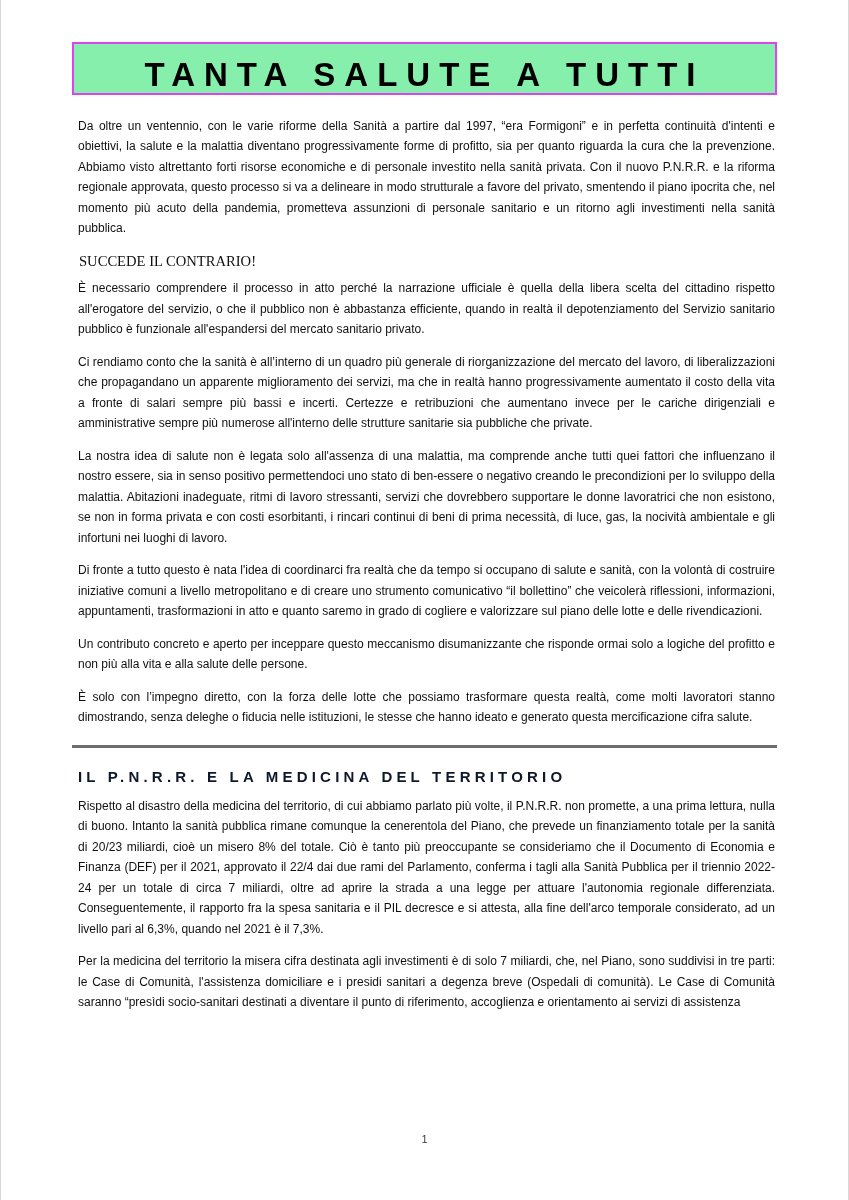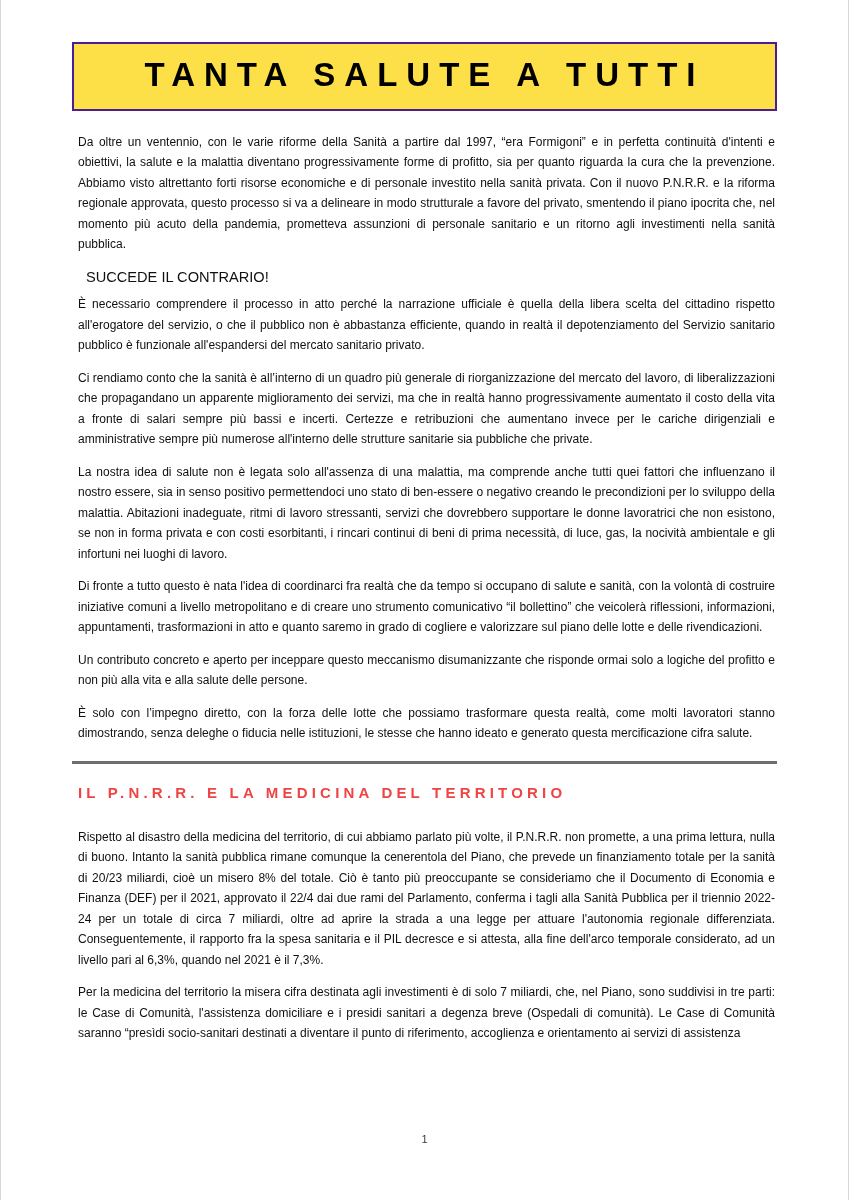--- a/index.html
+++ b/index.html
@@ -39,23 +39,23 @@
   .content {
     position: absolute;
     left: 72px;
     top: 42px;
     width: 705px;
   }
 
   
   .title-box {
     box-sizing: border-box;
-    border: 2px solid #4c1d95;
-    background: #fde047;
-    padding: 14px 10px 16px 10px;
+    border: 2px solid #d946ef;
+    background: #86efac;
+    padding: 14px 10px 0 10px;
     margin-bottom: 21px;
   }
   .title-text {
     font-size: 33px;
     font-weight: bold;
     letter-spacing: 9px;
     line-height: 1.05;
     text-align: center;
     white-space: nowrap;
     color: #000;
@@ -71,43 +71,44 @@
     font-size: 12px;
     line-height: 20.5px;
     text-align: justify;
     text-justify: inter-word;
     color: #101010;
     hyphens: none;
   }
   p.para:last-child { margin-bottom: 0; }
 
   .lead-line {
-    margin: 0 0 7px 8px;
+    margin: 0 0 7px 1px;
     font-size: 14.6px;
     line-height: 20.5px;
     text-align: left;
     color: #101010;
+    font-family: Liberation Serif, serif;
   }
 
   
   .divider {
     border: 0;
     height: 3px;
     background: #6e6e6e;
     margin: 17px 0 20px 0;
     width: 100%;
   }
 
   
   .section-heading {
     font-size: 15px;
     font-weight: bold;
     letter-spacing: 4.2px;
-    margin: 0 0 26px 6px;
-    color: #ef4444;
+    margin: 0 0 11px 6px;
+    color: #0f172a;
     white-space: nowrap;
   }
 
   
   .page-number {
     position: absolute;
     left: 0;
     right: 0;
     top: 1133px;
     text-align: center;

